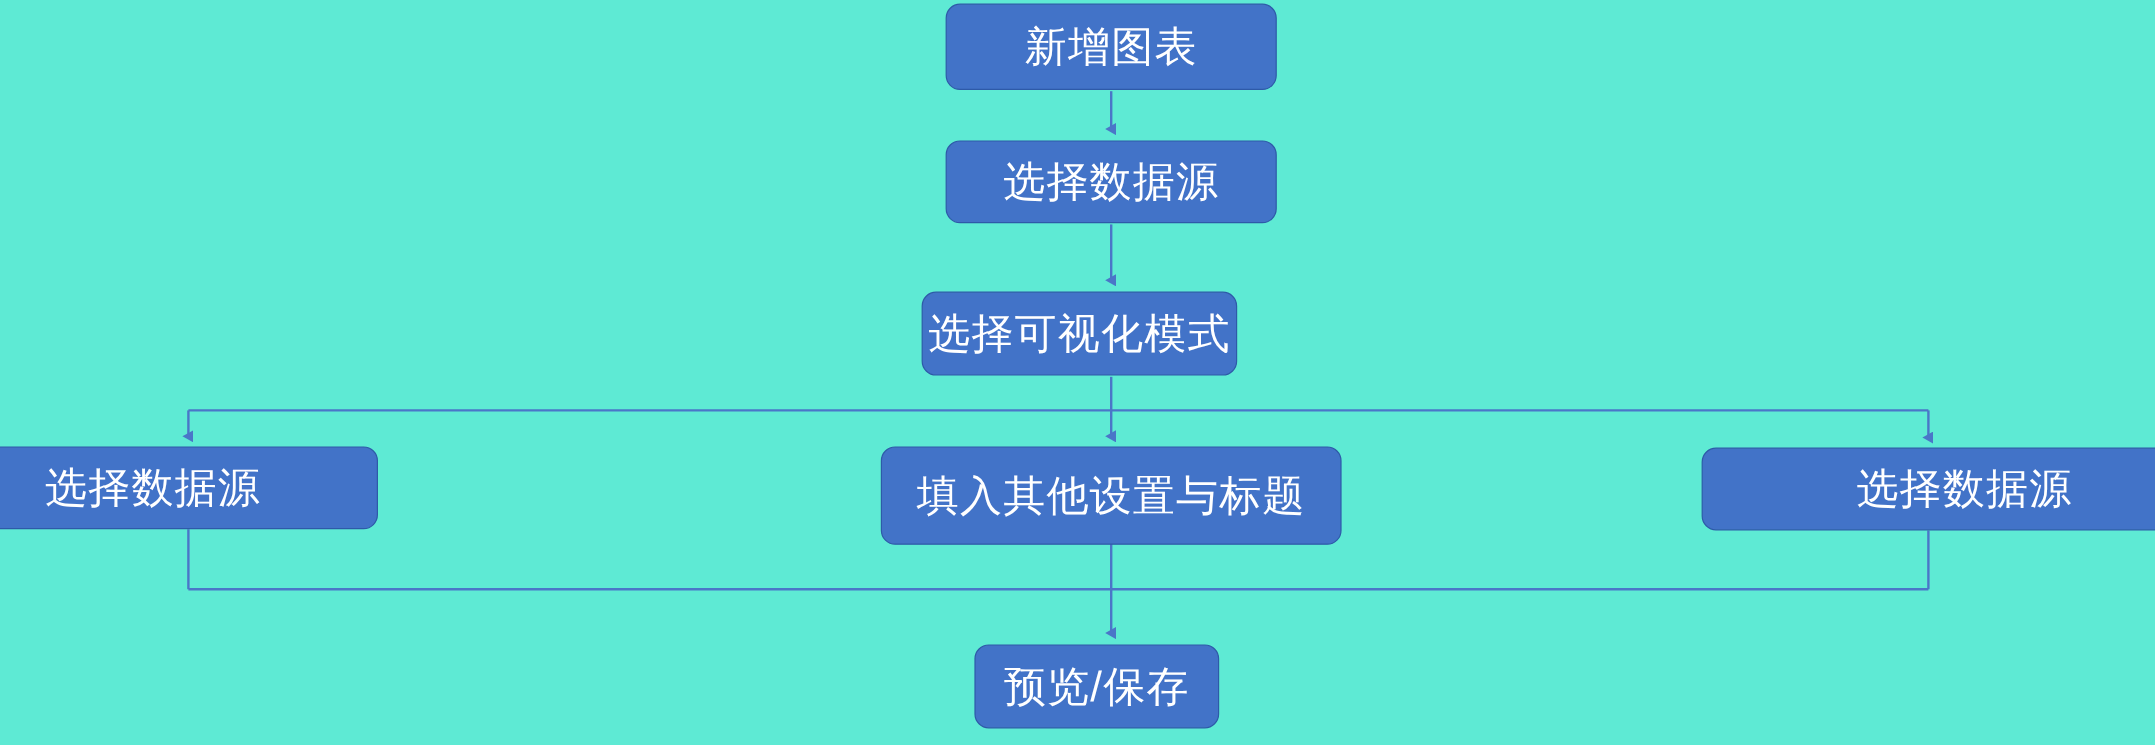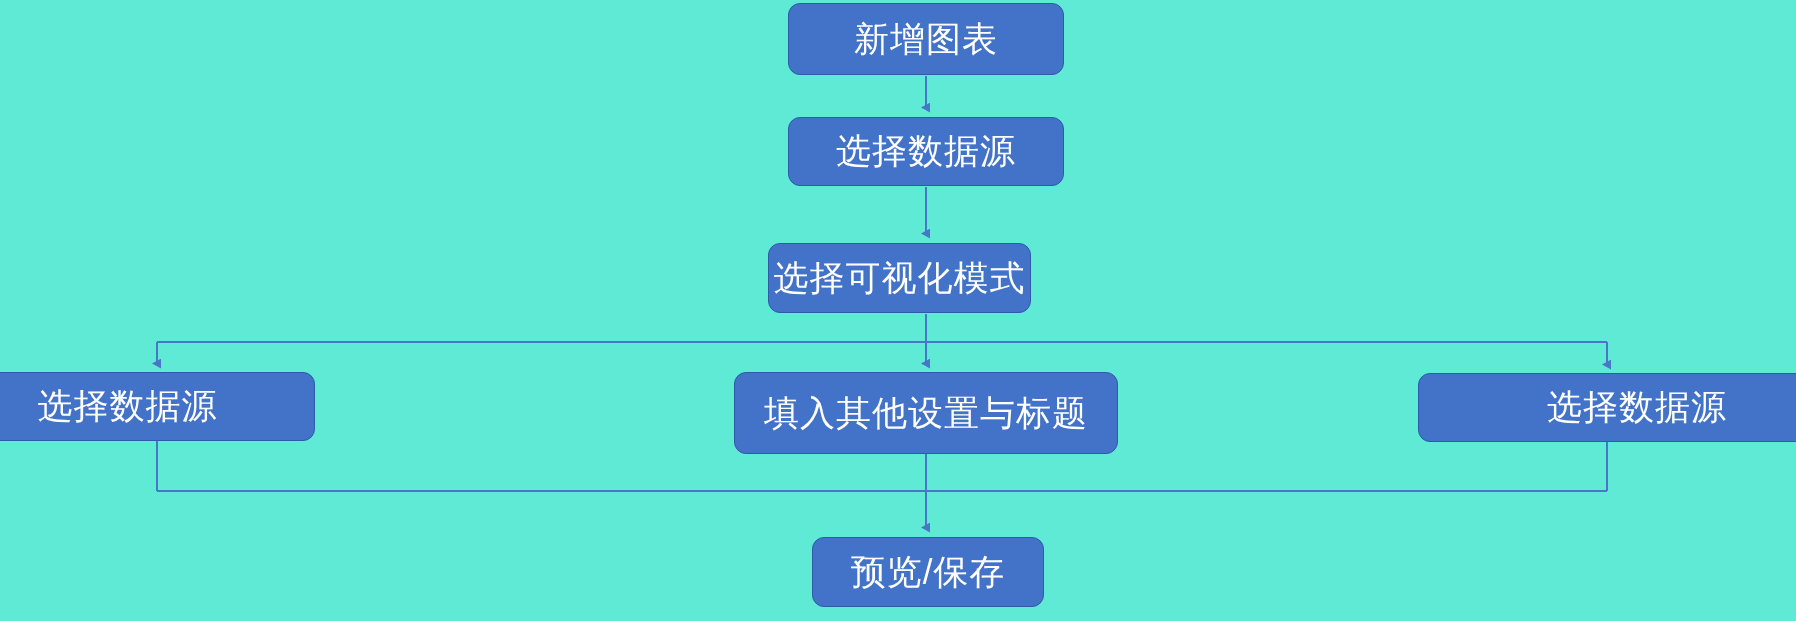--- a/index.html
+++ b/index.html
@@ -45,21 +45,21 @@
   #n-add      { left: 788px;  top: 3px;   width: 276px; height: 72px;  font-size: 35px; }
   #n-source   { left: 788px;  top: 117px; width: 276px; height: 69px;  font-size: 35px; }
   #n-mode     { left: 768px;  top: 243px; width: 263px; height: 70px;  font-size: 35px; }
   
   #n-chartset { left: -60px;  top: 372px; width: 375px; height: 69px;  font-size: 35px;
                 border-top-left-radius: 0; border-bottom-left-radius: 0; }
   #n-other    { left: 734px;  top: 372px; width: 384px; height: 82px;  font-size: 35px; }
   #n-prep     { left: 1418px; top: 373px; width: 438px; height: 69px;  font-size: 35px;
                 border-top-right-radius: 0; border-bottom-right-radius: 0; }
   
-  #n-save     { left: 812px;  top: 537px; width: 232px; height: 70px;  font-size: 35px; }
+  #n-save     { left: 812px;  top: 537px; width: 204px; height: 70px;  font-size: 35px; }
 </style>
 </head>
 <body>
 
 <div id="canvas">
 
   <svg id="wires" viewBox="0 0 1796 621" width="1796" height="621" xmlns="http://www.w3.org/2000/svg">
     <defs>
       <marker id="arw" markerWidth="10" markerHeight="10" refX="5.4" refY="4" orient="auto" markerUnits="userSpaceOnUse">
         <path d="M0,0 L10,0 L5,9 Z" fill="#4A76C8"></path>

